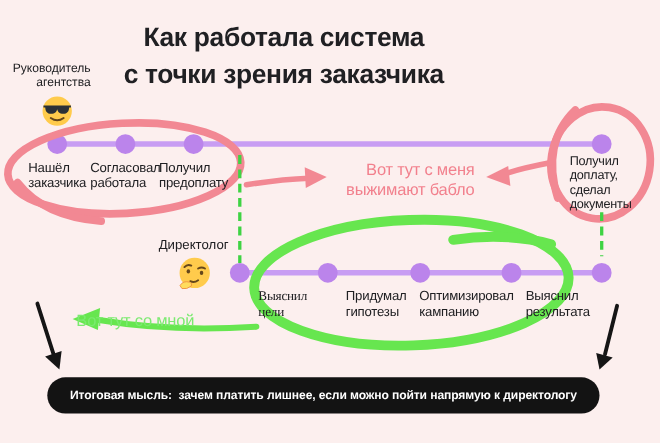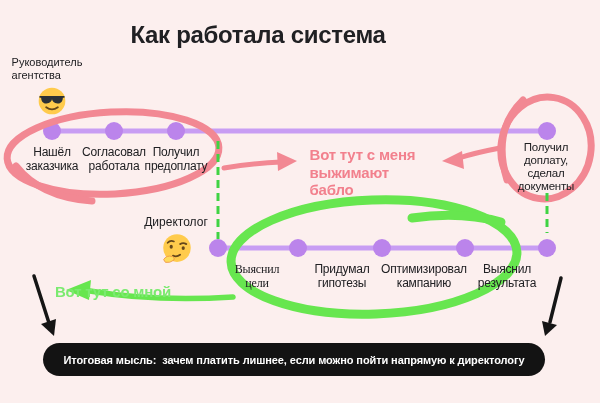--- a/index.html
+++ b/index.html
@@ -9,33 +9,33 @@
     background:var(--c-background,#FCEFEE);
   }
   .canvas{position:relative;width:500px;height:403px;background:var(--c-background,#FCEFEE);}
   .deco{position:absolute;left:0;top:0;}
   .title{
     position:absolute;left:8px;top:18px;width:500px;text-align:center;
     font-size:24px;line-height:33px;font-weight:700;color:var(--c-text-dark,#202023);
     letter-spacing:-0.3px;
   }
   .role-label{
-    position:absolute;text-align:left;transform:translateX(-50%);
+    position:absolute;text-align:right;transform:translateX(-50%);
     color:var(--c-text-dark,#202023);font-size:11px;line-height:12.5px;
   }
   .role-label.specialist{font-size:12px;}
   .milestone{
-    position:absolute;transform:translateX(-50%);text-align:center;
+    position:absolute;transform:translateX(-50%);text-align:left;
     font-size:12px;line-height:13.5px;color:var(--c-text-dark,#202023);letter-spacing:-0.2px;
   }
   .milestone.small{font-size:11.5px;line-height:13px;}
   .milestone span{display:block;}
   .note{
-    position:absolute;transform:translateX(-50%);text-align:left;
-    font-weight:700;font-size:15px;line-height:17.5px;letter-spacing:-0.2px;
+    position:absolute;transform:translateX(-50%);text-align:right;
+    font-weight:400;font-size:15px;line-height:17.5px;letter-spacing:-0.2px;
   }
   .note.pink{color:var(--c-pink-text,#F2808D);}
   .note.green{color:var(--c-green-text,#7BEA70);}
   .footer-pill{
     position:absolute;left:43px;top:343px;width:502px;height:33px;
     background:var(--c-footer-bg,#131313);border-radius:17px;
     display:flex;align-items:center;justify-content:center;
   }
   .footer-pill span{
     color:var(--c-footer-text,#FFFFFF);font-size:11px;font-weight:700;
@@ -114,20 +114,21 @@
       <polygon class="black-fill" points="54,336 41,324 56,319"></polygon>
     </g>
     <g>
       <path class="black-stroke" d="M 561 278 L 550 322" stroke-width="3.5" stroke-linecap="round"></path>
       <polygon class="black-fill" points="545,336 542,321 557,325"></polygon>
     </g>
   </svg>
 
   <div class="title">
     <div>Как работала система</div>
+    <div>с точки зрения заказчика</div>
   </div>
 
   <div class="role-label" style="left:47px;top:56px;">
     <span style="display:block">Руководитель</span>
     <span style="display:block">агентства</span>
   </div>
   <svg class="emoji" style="left:37px;top:86px;" width="30" height="30" viewBox="0 0 36 36">
     <circle cx="18" cy="18" r="16" fill="#FFCB4C"></circle>
     <path d="M3 12 h30 v2 h-2 c0 4 -2 7 -6.5 7 c-4 0 -6 -2.5 -6.5 -5 c-0.5 2.5 -2.5 5 -6.5 5 c-4.5 0 -6.5 -3 -6.5 -7 h-2 z" fill="#2B3137"></path>
     <path d="M11 25.5 Q18 30.5 25 25.5" stroke="#65471B" stroke-width="2.2" fill="none" stroke-linecap="round"></path>
@@ -179,21 +180,21 @@
   </div>
   <div class="milestone" style="left:507px;top:263px;">
     <span>Выяснил</span>
     <span>результата</span>
   </div>
 
   <div class="note pink" style="left:373px;top:146px;">
     <div>Вот тут с меня</div>
     <div>выжимают бабло</div>
   </div>
-  <div class="note green" style="left:113px;top:283px;">
+  <div class="note green" style="left:123px;top:283px;">
     <div>Вот тут со мной</div>
   </div>
 
   <div class="footer-pill">
     <span>Итоговая мысль:  зачем платить лишнее, если можно пойти напрямую к директологу</span>
   </div>
 
 </div>
 
 </body></html>

